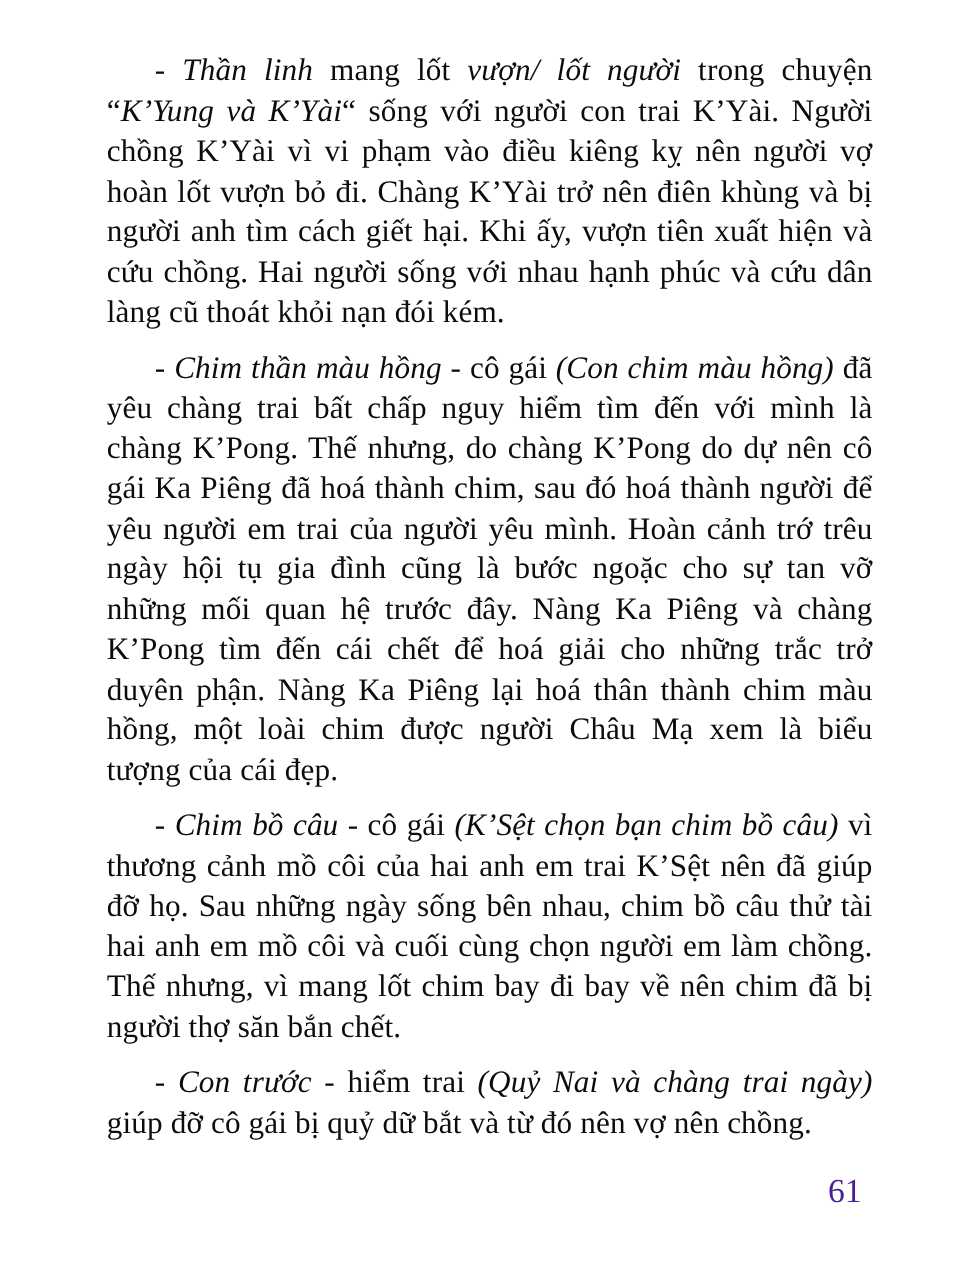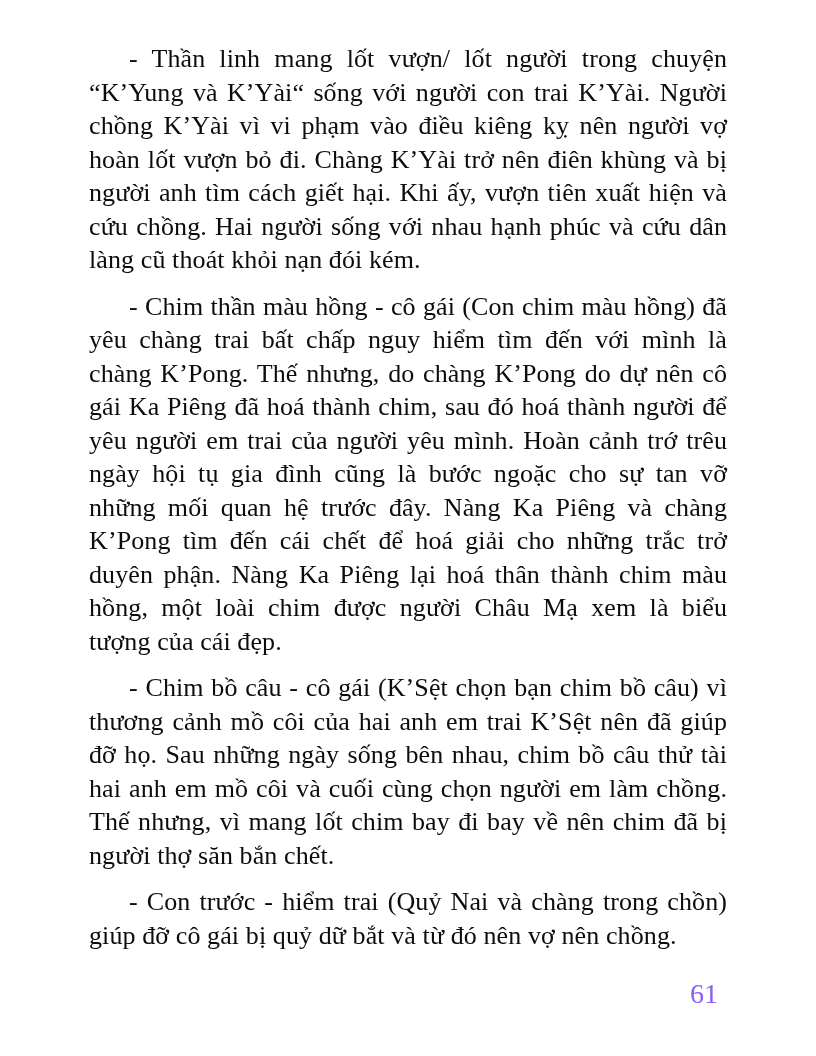--- a/index.html
+++ b/index.html
@@ -25,34 +25,34 @@
   }
   p.para {
     margin: 0 0 13px 0;
     font-size: 26px;
     line-height: 33.5px;
     text-align: justify;
     text-indent: 40px;
     letter-spacing: 0.1px;
   }
   .seg { font-style: normal; }
-  .seg-italic { }
+  .seg-italic { font-style: italic; }
   .page-number {
     position: absolute;
     right: 98px;
     bottom: 46px;
     font-size: 28px;
     line-height: 32px;
-    color: #8b5cf6;
+    color: #4c1d95;
   }
 </style>
 </head>
 <body>
 
 <div class="page">
   <div class="content">
       <p class="para"><span class="seg">- </span><span class="seg seg-italic">Thần linh</span><span class="seg"> mang lốt </span><span class="seg seg-italic">vượn/ lốt người</span><span class="seg"> trong chuyện “</span><span class="seg seg-italic">K’Yung và K’Yài</span><span class="seg">“ sống với người con trai K’Yài. Người chồng K’Yài vì vi phạm vào điều kiêng kỵ nên người vợ hoàn lốt vượn bỏ đi. Chàng K’Yài trở nên điên khùng và bị người anh tìm cách giết hại. Khi ấy, vượn tiên xuất hiện và cứu chồng. Hai người sống với nhau hạnh phúc và cứu dân làng cũ thoát khỏi nạn đói kém.</span></p>
       <p class="para"><span class="seg">- </span><span class="seg seg-italic">Chim thần màu hồng</span><span class="seg"> - cô gái </span><span class="seg seg-italic">(Con chim màu hồng)</span><span class="seg"> đã yêu chàng trai bất chấp nguy hiểm tìm đến với mình là chàng K’Pong. Thế nhưng, do chàng K’Pong do dự nên cô gái Ka Piêng đã hoá thành chim, sau đó hoá thành người để yêu người em trai của người yêu mình. Hoàn cảnh trớ trêu ngày hội tụ gia đình cũng là bước ngoặc cho sự tan vỡ những mối quan hệ trước đây. Nàng Ka Piêng và chàng K’Pong tìm đến cái chết để hoá giải cho những trắc trở duyên phận. Nàng Ka Piêng lại hoá thân thành chim màu hồng, một loài chim được người Châu Mạ xem là biểu tượng của cái đẹp.</span></p>
       <p class="para"><span class="seg">- </span><span class="seg seg-italic">Chim bồ câu</span><span class="seg"> - cô gái </span><span class="seg seg-italic">(K’Sệt chọn bạn chim bồ câu)</span><span class="seg"> vì thương cảnh  mồ côi của hai anh em trai K’Sệt nên đã giúp đỡ họ. Sau những ngày sống bên nhau, chim bồ câu thử tài hai anh em mồ côi và cuối cùng chọn người em làm chồng. Thế nhưng, vì mang lốt chim bay đi bay về nên chim đã bị người thợ săn bắn chết.</span></p>
-      <p class="para"><span class="seg">- </span><span class="seg seg-italic">Con trước</span><span class="seg"> - hiểm trai </span><span class="seg seg-italic">(Quỷ Nai và chàng trong chồn)</span><span class="seg"> giúp đỡ cô gái bị quỷ dữ bắt và từ đó nên vợ nên chồng.</span></p>
+      <p class="para"><span class="seg">- </span><span class="seg seg-italic">Con trước</span><span class="seg"> - hiểm trai </span><span class="seg seg-italic">(Quỷ Nai và chàng trai ngày)</span><span class="seg"> giúp đỡ cô gái bị quỷ dữ bắt và từ đó nên vợ nên chồng.</span></p>
     </div>
   <div class="page-number">61</div>
 </div>
 
 </body></html>

